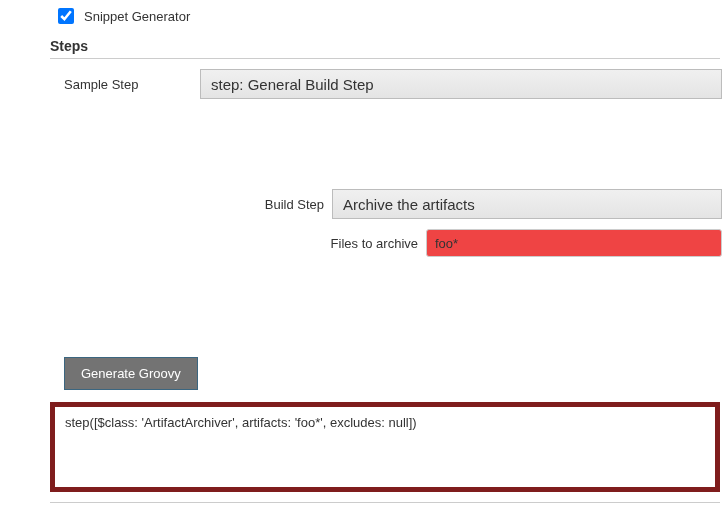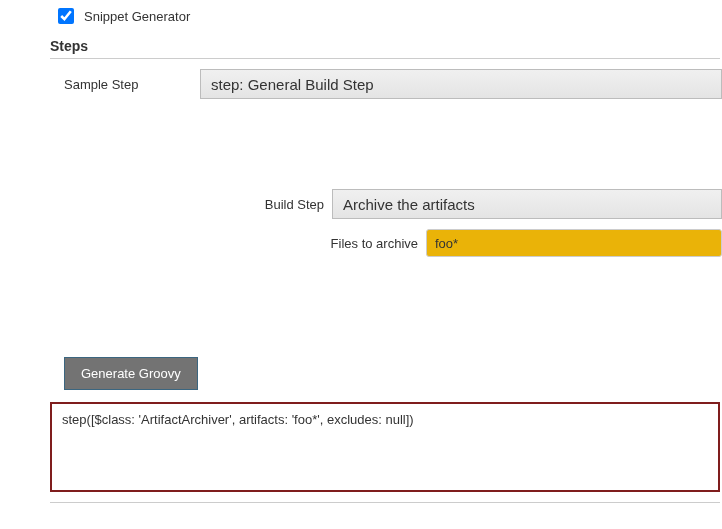--- a/index.html
+++ b/index.html
@@ -69,37 +69,37 @@
   }
   .row-files .label-cell { width: 376px; }
   .row-files input[type="text"] {
     flex: 1;
     height: 28px;
     border: 1px solid #ccc;
     border-radius: 3px;
     padding: 0 8px;
     font-size: 13px;
     color: #333;
-    background: #eab308;
+    background: #ef4444;
   }
   .btn-generate {
     margin-top: 100px;
     margin-left: 14px;
     background: #737373;
     color: #fff;
     border: 1px solid #3b6680;
     padding: 8px 16px;
     font-size: 13px;
     cursor: pointer;
   }
   .snippet-output {
     margin: 12px 0 0 0;
     width: 670px;
     height: 90px;
-    border: 2px solid #7f1d1d;
+    border: 5px solid #7f1d1d;
     padding: 8px 10px;
     font-size: 13px;
     font-family: Arial, Helvetica, sans-serif;
     color: #333;
     resize: none;
     display: block;
   }
   .bottom-hr{
     width:670px;
     border:none;

